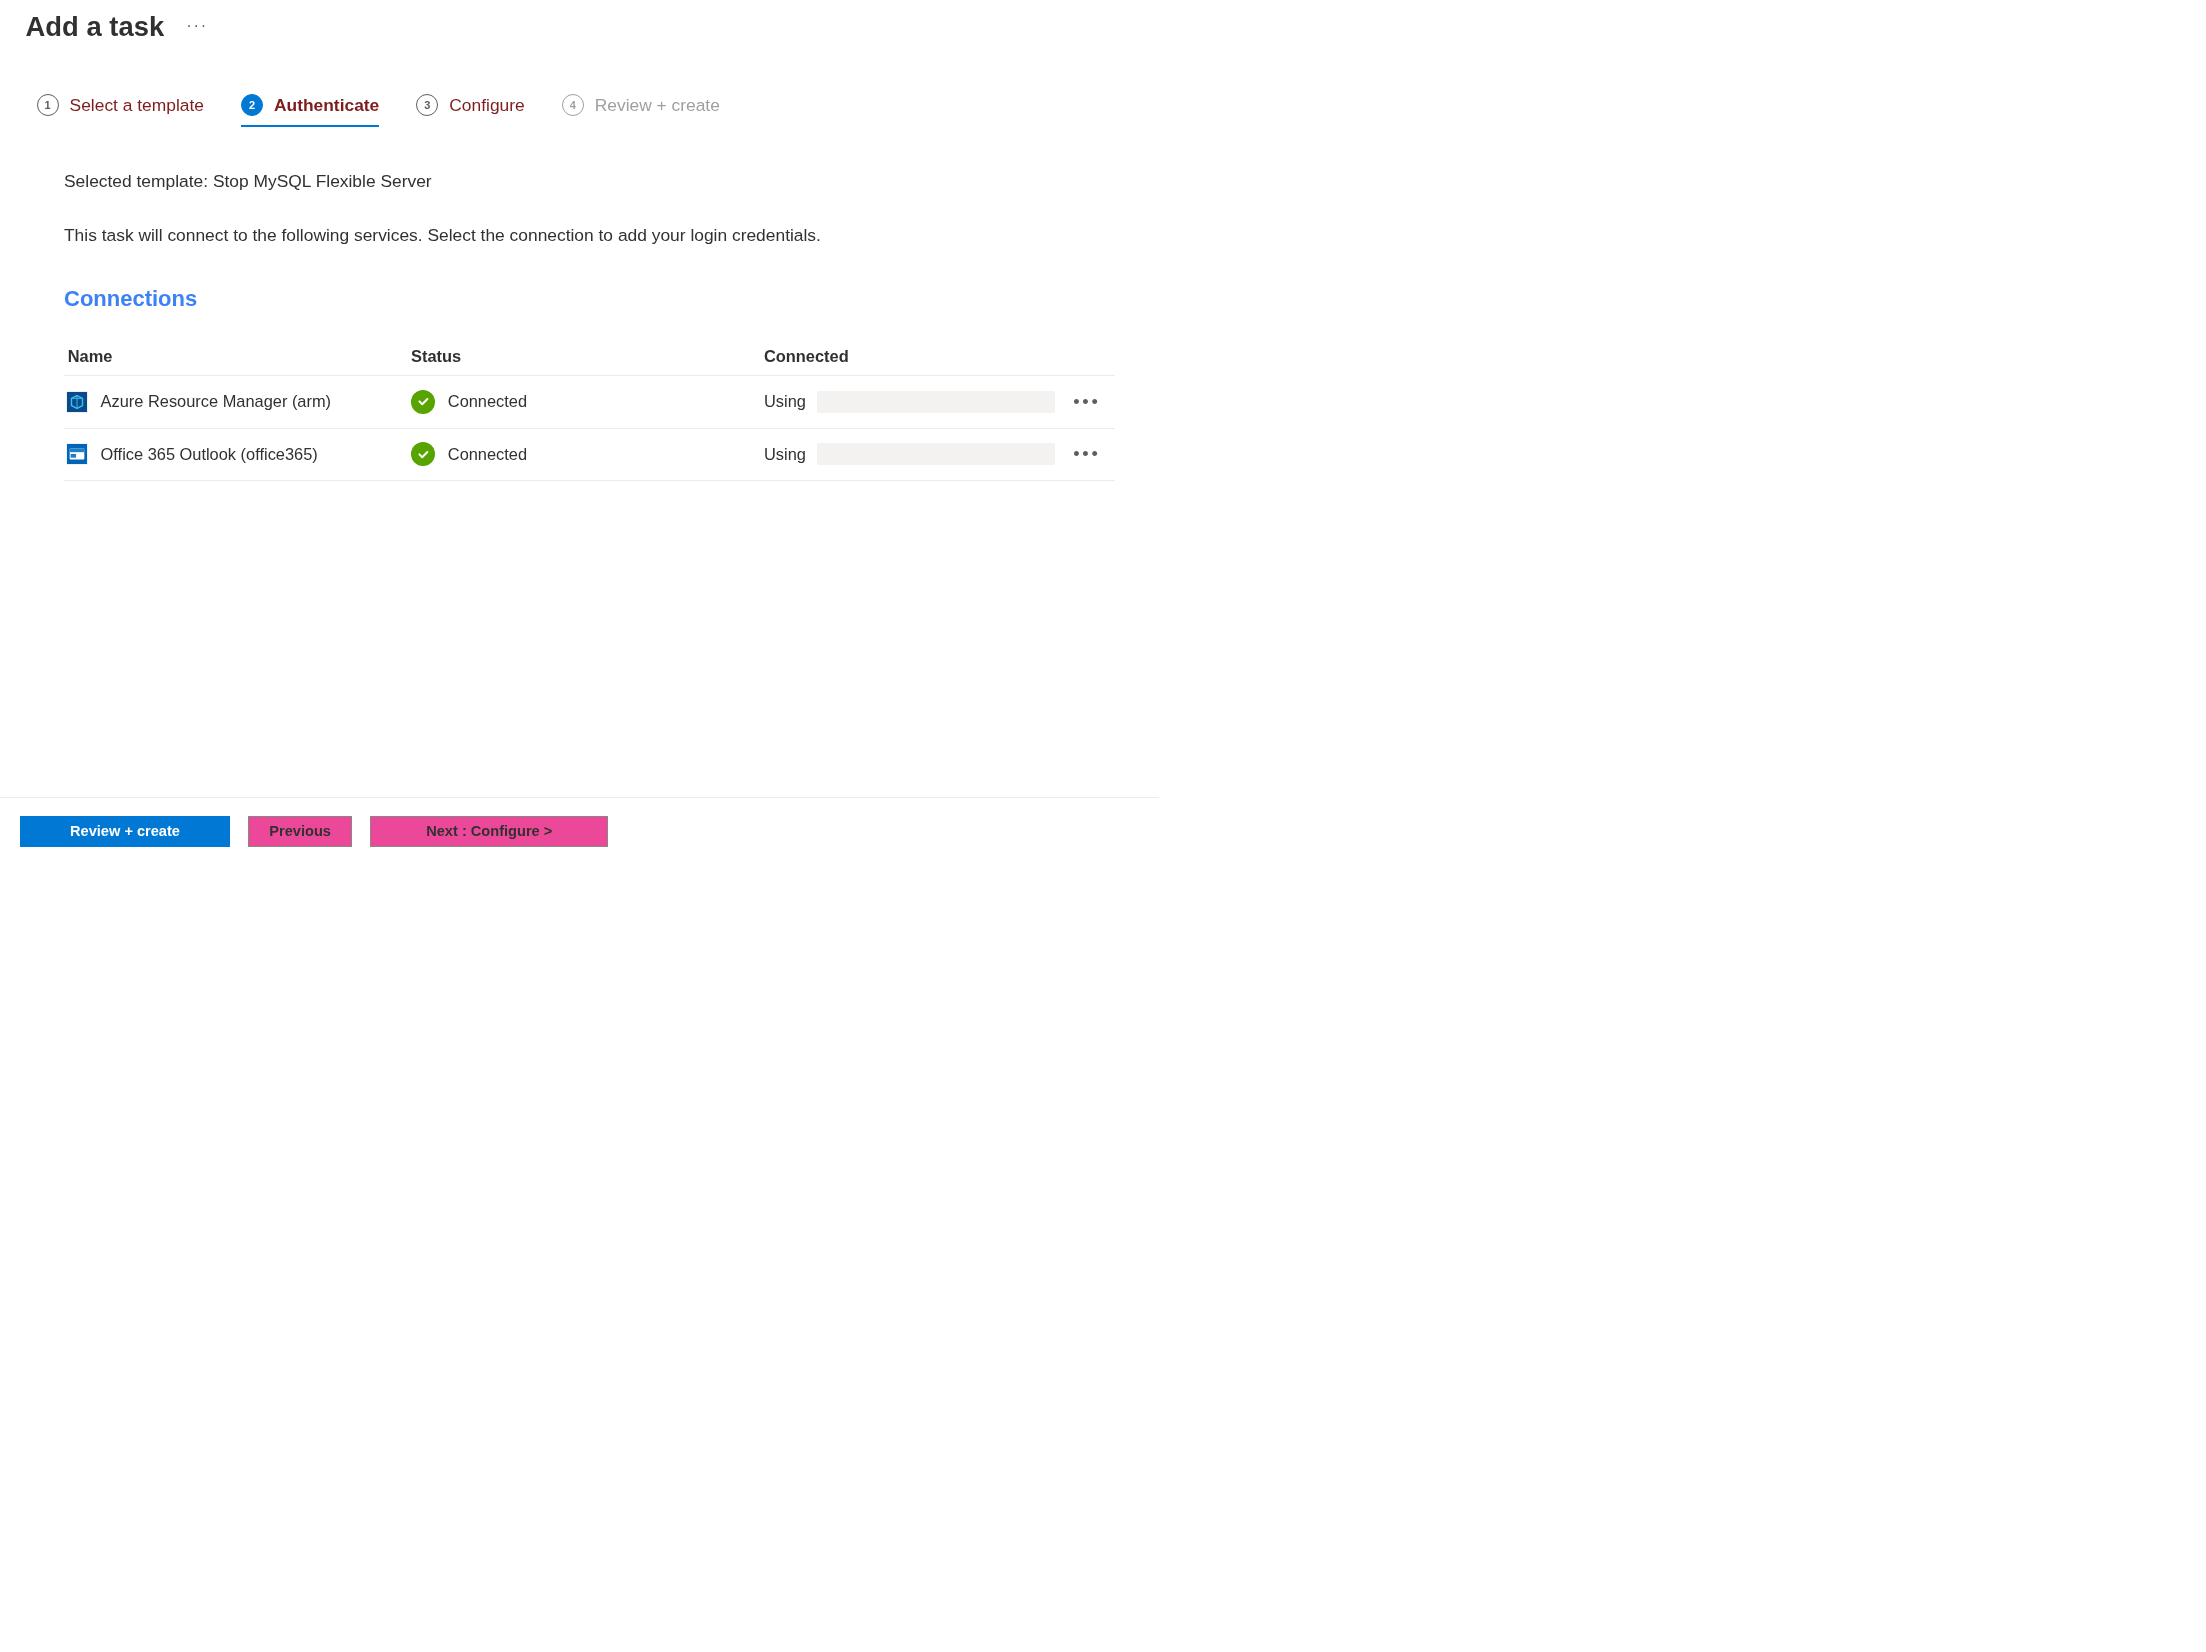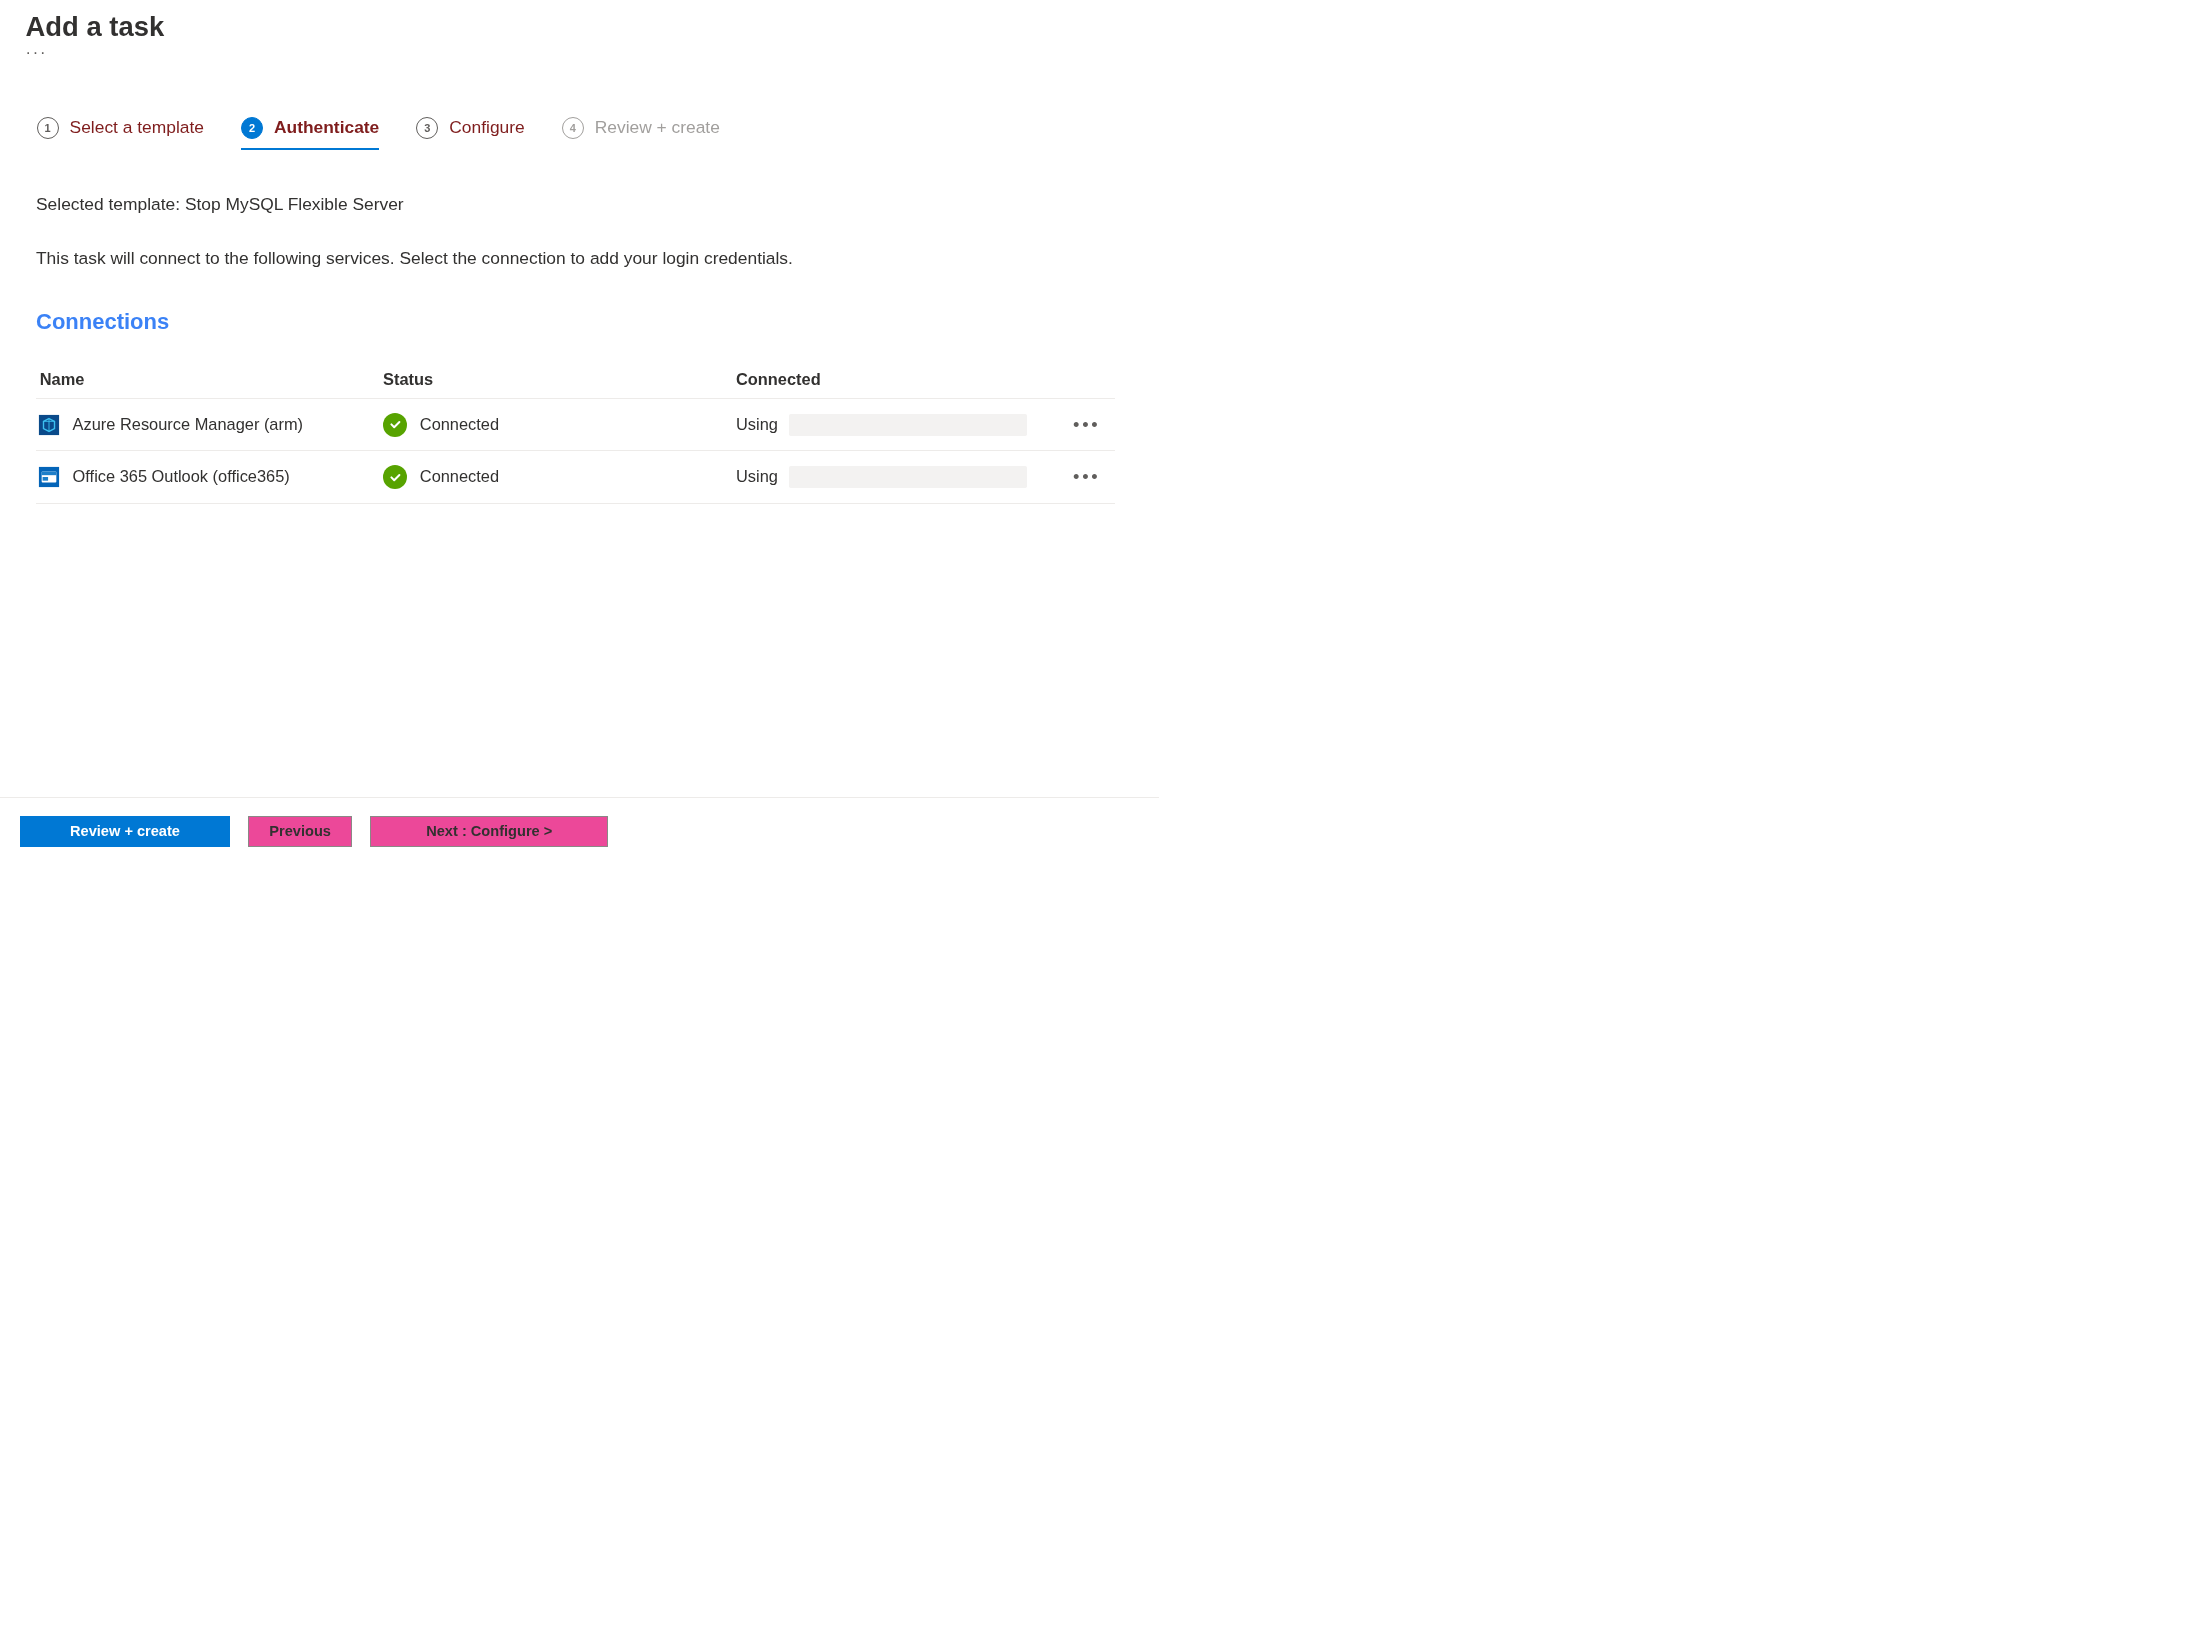--- a/index.html
+++ b/index.html
@@ -14,23 +14,22 @@
       padding: 0;
     }
     .page {
       width: 1159px;
       height: 865px;
       position: relative;
       background: #fff;
     }
     .header {
       display: flex;
-      align-items: flex-start;
+      align-items: center;
       padding: 11px 25.6px 7.3px 25.6px;
-      flex-direction: column;
     }
     .page-title {
       font-size: 27.4px;
       font-weight: 600;
       color: #323130;
       margin-right: 22px;
     }
     .header-more {
       color: #605e5c;
       font-size: 16.4px;
@@ -80,21 +79,21 @@
       font-size: 17.4px;
       color: #7f1d1d;
     }
     .tab.active .tab-label {
       font-weight: 600;
     }
     .tab.disabled .tab-label {
       color: #a19f9d;
     }
     .content {
-      padding: 44px 44px 0 36px;
+      padding: 44px 44px 0 64px;
     }
     .selected-template {
       font-size: 17.4px;
       color: #323130;
       margin-bottom: 33px;
     }
     .description {
       font-size: 17.4px;
       color: #323130;
       margin-bottom: 40px;

